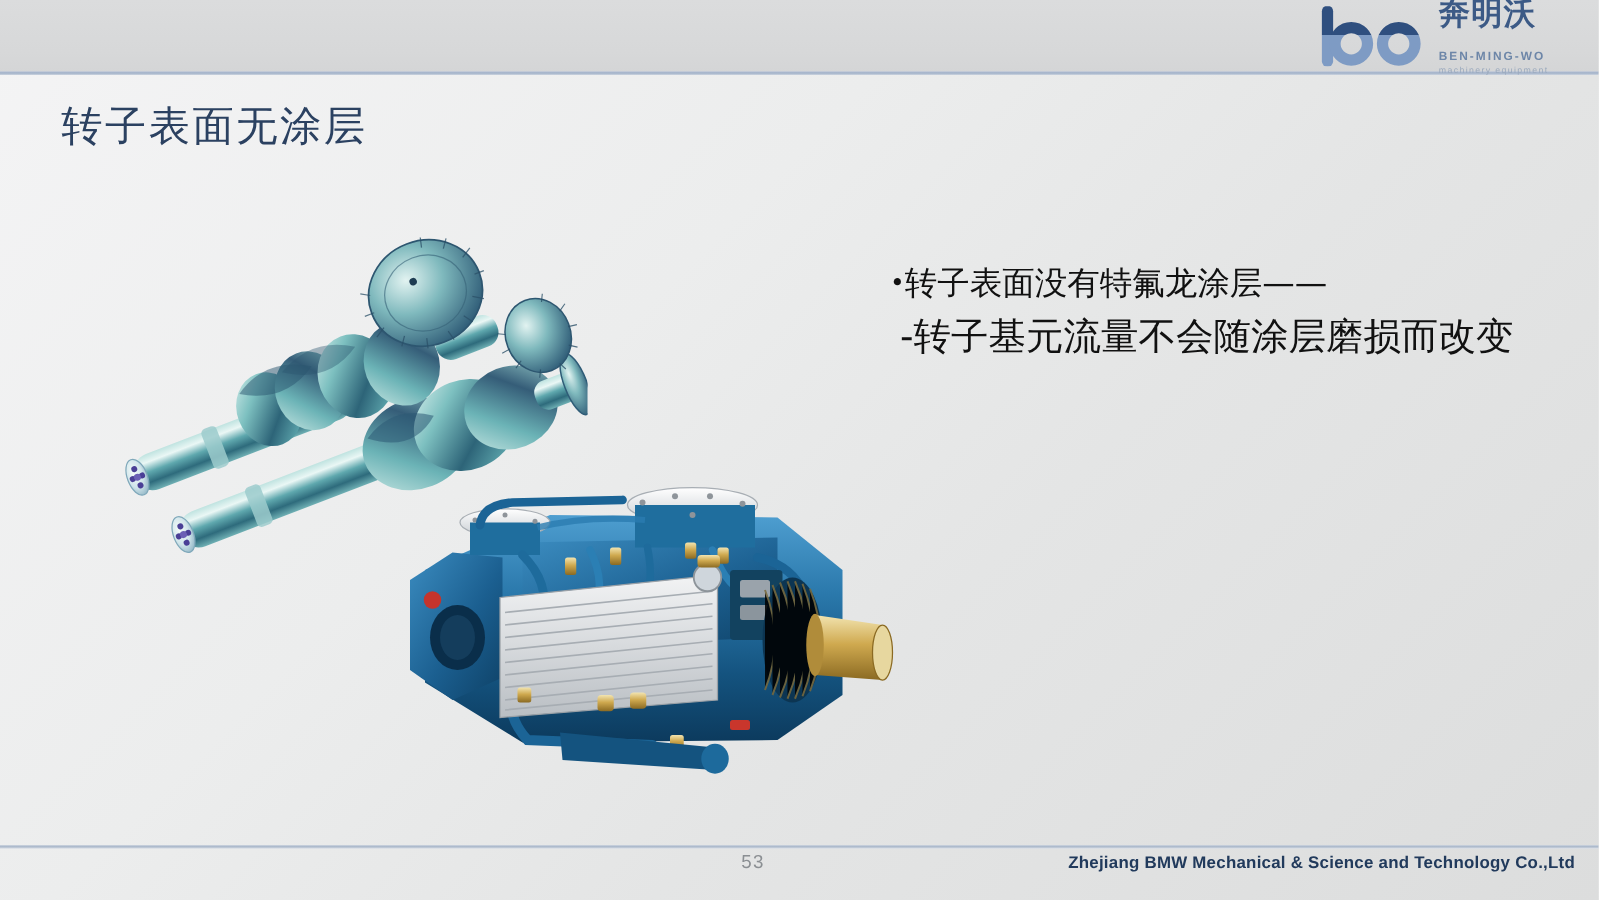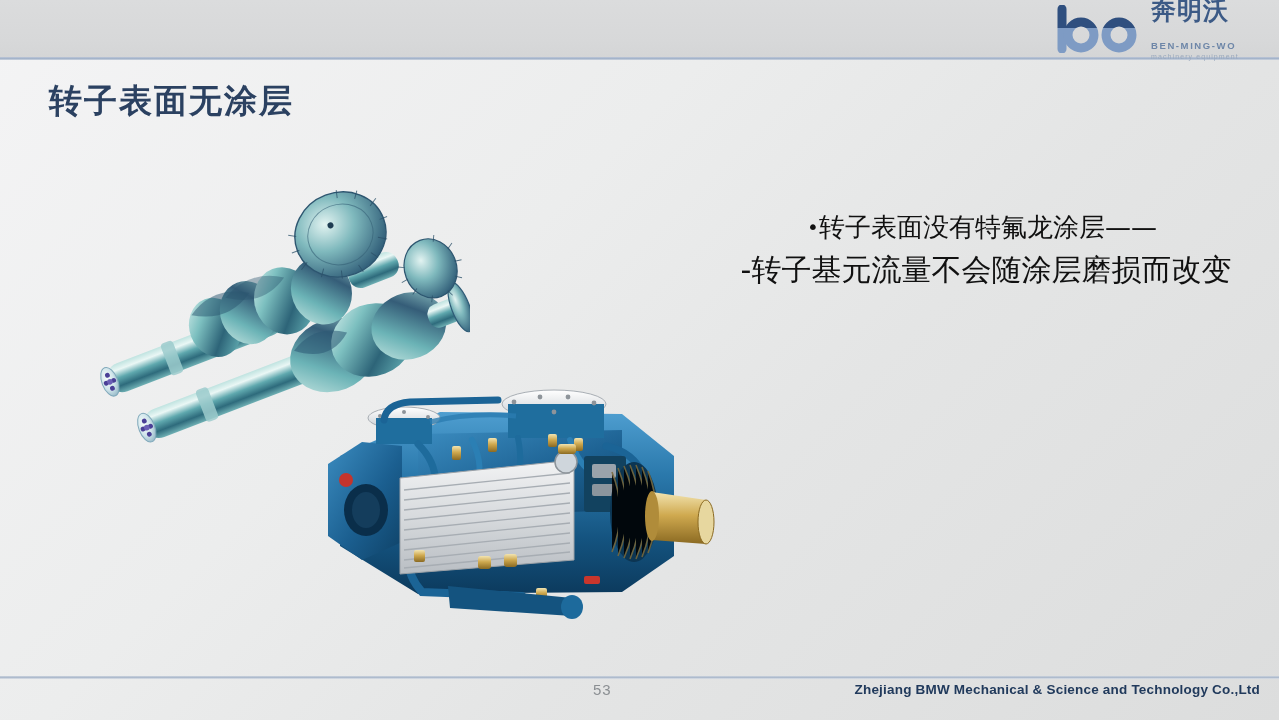--- a/index.html
+++ b/index.html
@@ -36,27 +36,27 @@
   .logo-en{
     font-size:9.5px;font-weight:bold;color:#6d86a8;letter-spacing:1.6px;
     margin-top:18px;
   }
   .logo-sub{
     font-size:7px;color:#9aa9bd;letter-spacing:1.1px;margin-top:2px;
   }
   
   .title{
     position:absolute;left:49px;top:79px;
-    font-size:33px;font-weight:bold;color:#2b4161;letter-spacing:2px;
+    font-size:33px;font-weight:normal;color:#2b4161;letter-spacing:2px;
     font-family:"DejaVu Sans","Liberation Sans",sans-serif;
     white-space:nowrap;
   }
   
   .bullets{position:absolute;left:712px;top:208px;width:540px;color:#111;}
-  .blk{margin-bottom:0;text-align:center;}
+  .blk{margin-bottom:0;}
   .blk + .blk{margin-top:86px;}
   .line1{
     font-size:26px;line-height:1.5;white-space:nowrap;
     font-family:"DejaVu Sans","Liberation Sans",sans-serif;
   }
   .line2{
     font-size:30px;line-height:1.5;white-space:nowrap;padding-left:8px;
     font-family:"DejaVu Sans","Liberation Sans",sans-serif;
   }
   .dot{font-size:20px;vertical-align:2px;}

